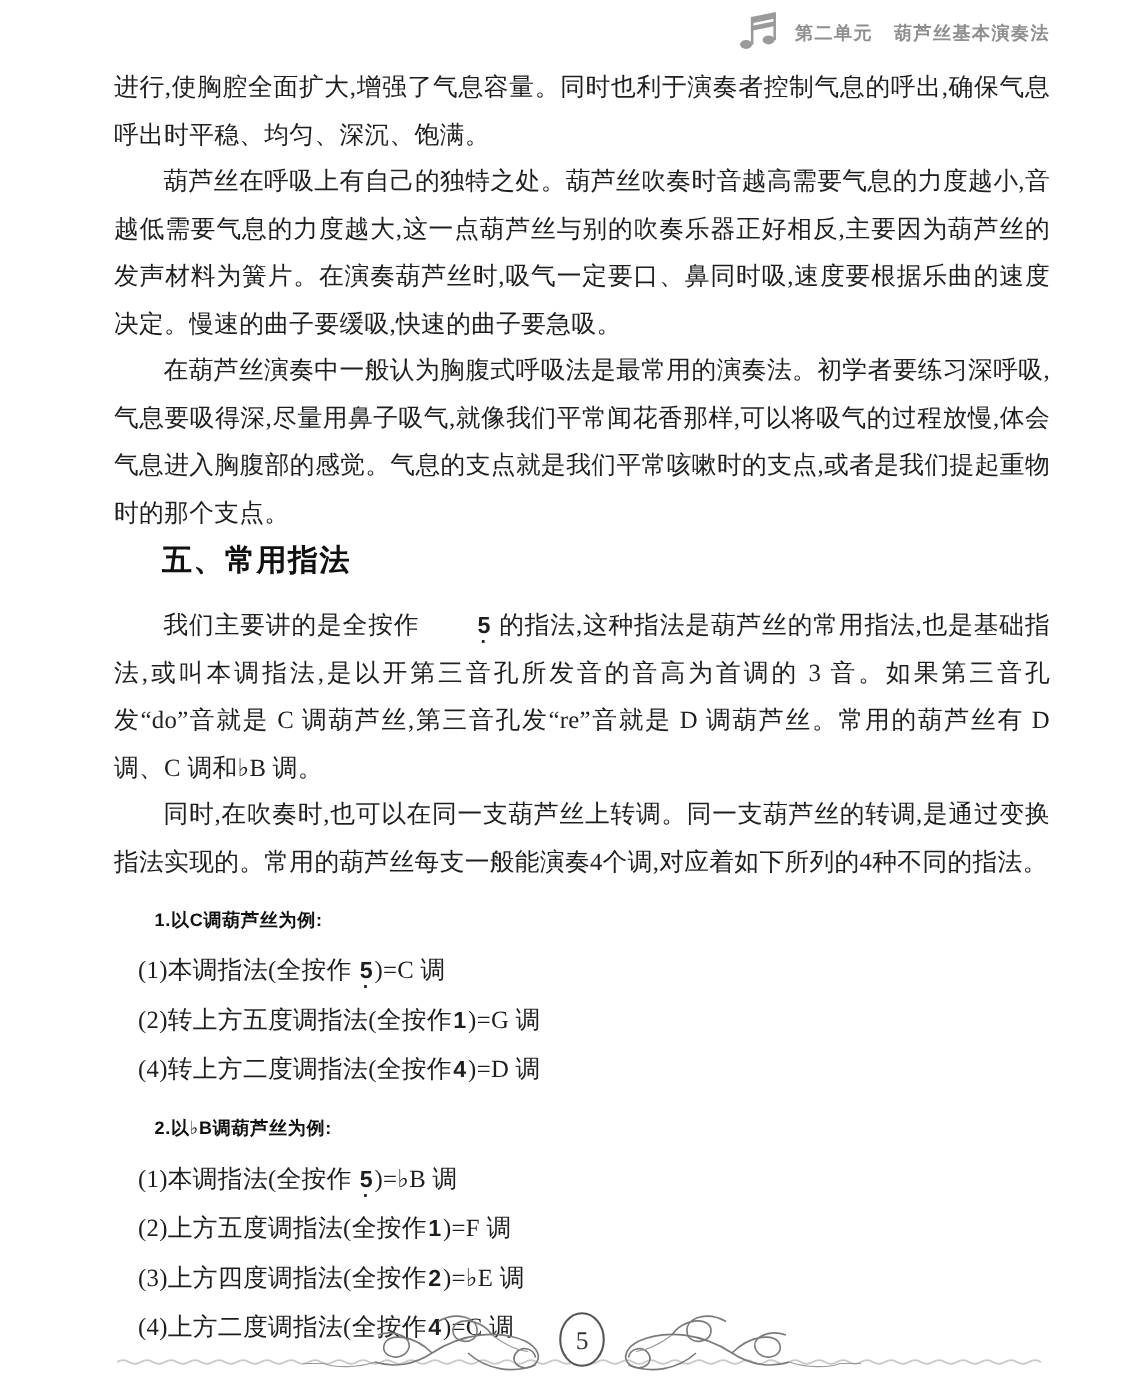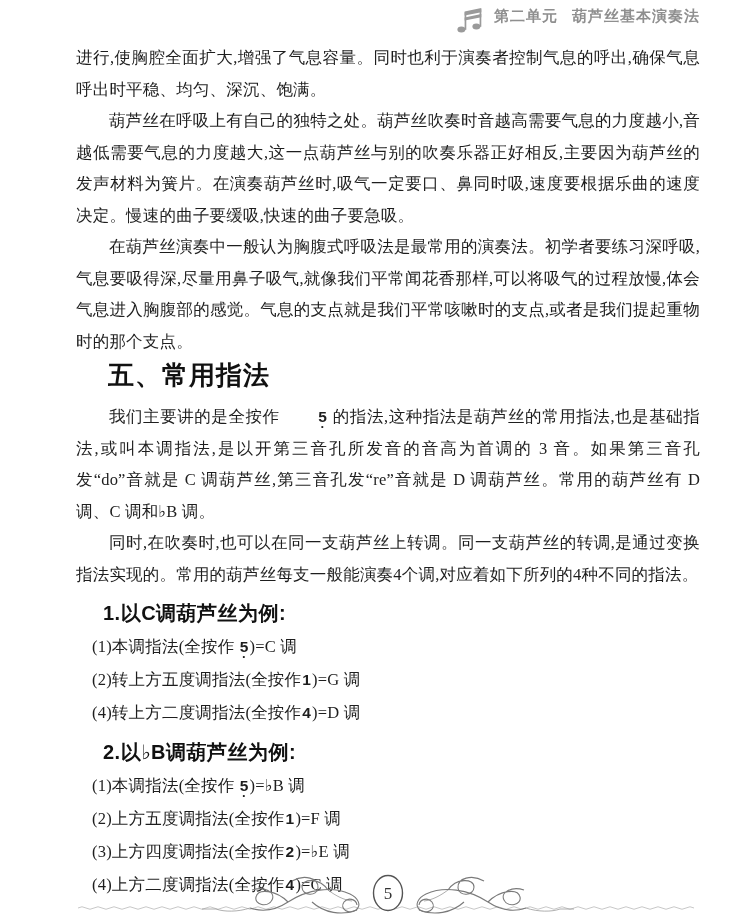--- a/index.html
+++ b/index.html
@@ -7,46 +7,46 @@
     width: 750px; height: 919px;
     background: #ffffff;
     position: relative;
     font-family: "Liberation Serif", "DejaVu Serif", serif;
     color: #1e1e1e;
     overflow: hidden;
   }
   .page-header {
     position: absolute;
     top: 7px; right: 50px;
-    display: flex; gap: 10px;
+    display: flex; align-items: center; gap: 10px;
     color: #8f8f8f;
     font-family: Liberation Mono, monospace;
-    font-size: 15px;
+    font-size: 12px;
     font-weight: 600;
     letter-spacing: 1px;
   }
   .page-header .hdr-text { display: flex; gap: 14px; }
   .content {
     position: absolute;
     left: 76px; top: 42px;
     width: 624px;
   }
   p.body-para {
     margin: 0;
     font-size: 16.5px;
     line-height: 31.5px;
     text-align: justify;
     text-indent: 2em;
     letter-spacing: 0.2px;
   }
   p.body-para.no-indent { text-indent: 0; }
   h2.section-heading {
     margin: 6px 0 12px 32px;
-    font-family: Liberation Serif, serif;
-    font-size: 26px;
+    font-family: Liberation Mono, monospace;
+    font-size: 20px;
     line-height: 26px;
     font-weight: 800;
     color: #111;
     letter-spacing: 1px;
   }
   .jp-note {
     font-family: "Liberation Sans", "DejaVu Sans", sans-serif;
     font-weight: 700;
     font-size: 15.5px;
     position: relative;
@@ -62,21 +62,21 @@
     font-style: normal;
     font-size: 13px;
     line-height: 1;
     font-weight: 700;
   }
   .fingering-list { margin-top: 6px; }
   .example-title {
     margin: 7px 0 0 27px;
     font-family: "Liberation Sans", "DejaVu Sans", sans-serif;
     font-weight: 800;
-    font-size: 20px;
+    font-size: 12px;
     line-height: 33px;
     color: #111;
     letter-spacing: 0.5px;
   }
   .example-item {
     margin-left: 16px;
     font-size: 16.5px;
     line-height: 33px;
     letter-spacing: 0.2px;
   }

